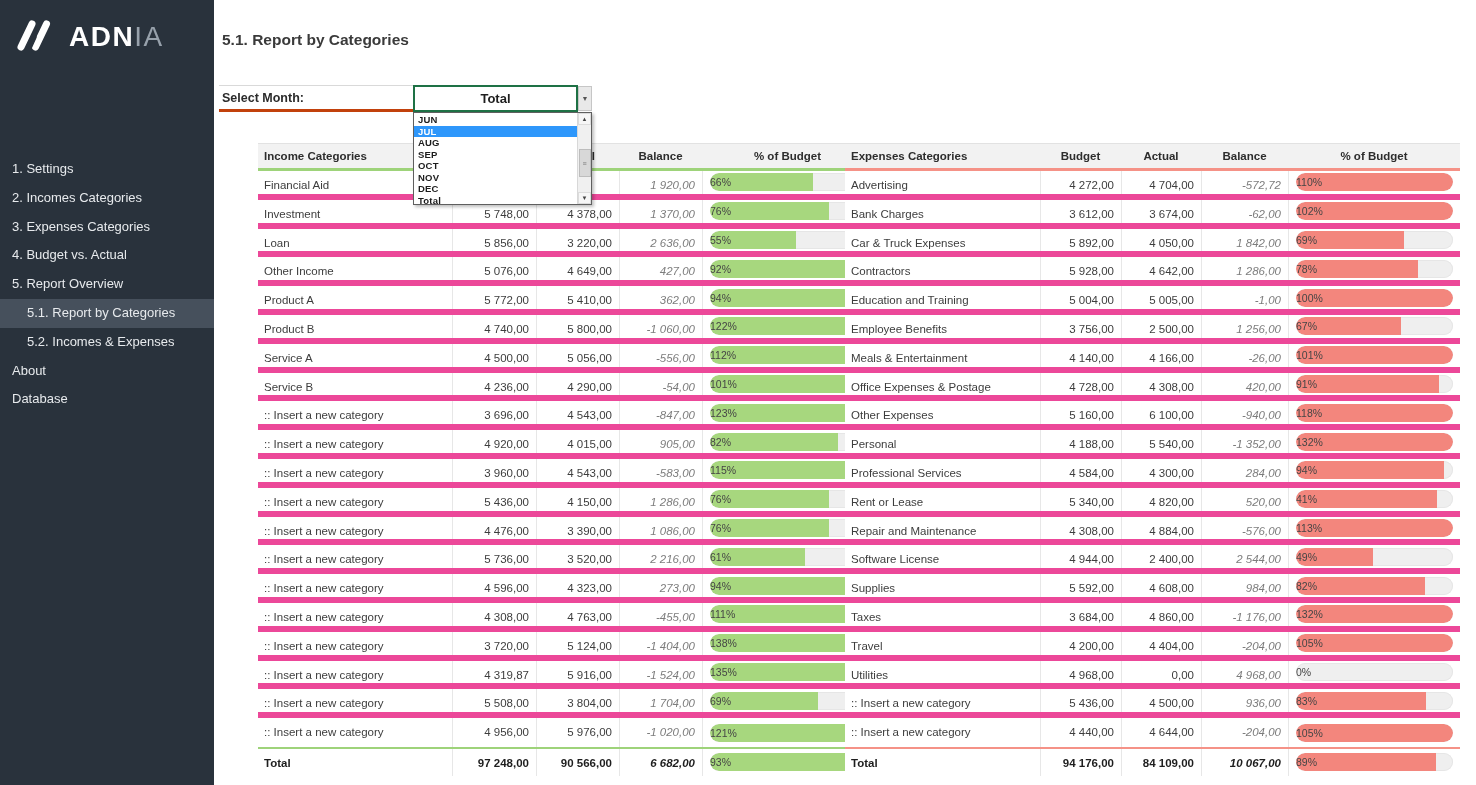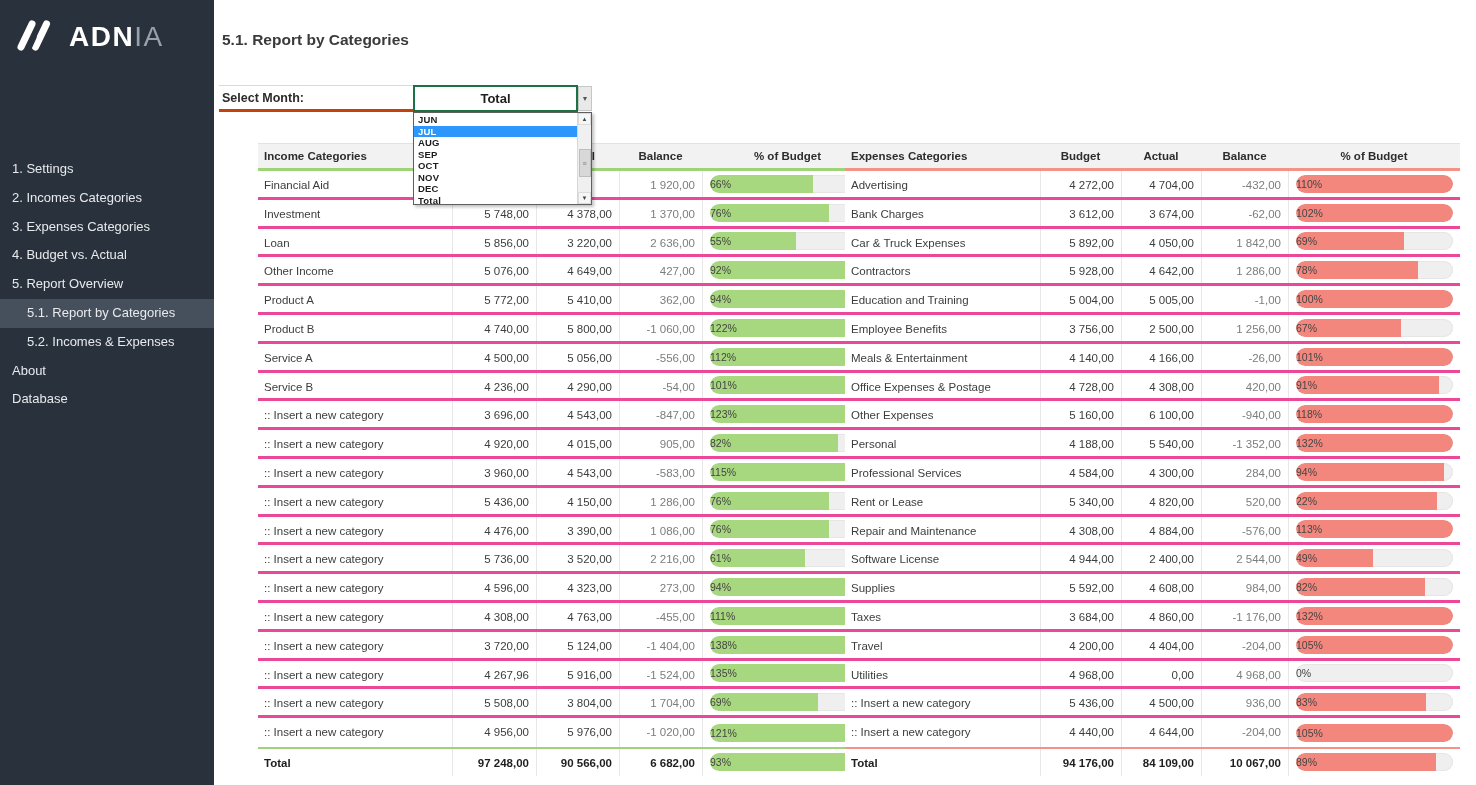--- a/index.html
+++ b/index.html
@@ -86,30 +86,30 @@
     line-height:25px; font-size:11.5px; font-weight:bold; color:#2d2d2d;
     text-align:center; white-space:nowrap; overflow:hidden;
   }
   .hcell.c0 { text-align:left; padding-left:6px; }
   .c0 { width:var(--c0); }
   .c1 { width:var(--c1); }
   .c2 { width:var(--c2); }
   .c3 { width:var(--c3); }
   .c4 { width:var(--c4); }
   .trow { display:flex; height:28.8px; background:#fff; }
-  .tbody .trow { border-bottom:3px solid #ec4899; }
+  .tbody .trow { border-bottom:6px solid #ec4899; }
   .tbody .trow:last-child { border-bottom:none; }
   .tfoot .trow { border-top:2px solid #9ed37a; height:29px; }
   .cell {
     line-height:28.8px; font-size:11.5px; color:#3d3d3d;
     white-space:nowrap; overflow:hidden;
   }
   .cell.c0 { padding-left:6px; }
   .cell.c1, .cell.c2, .cell.c3 { text-align:right; padding-right:7px; border-left:1px solid #e7e7e7; }
-  .cell.c3 { color:#7d7d7d; }
+  .cell.c3 { color:#7d7d7d;font-style:italic; }
   .cell.c4 { border-left:1px solid #e7e7e7; position:relative; }
   .trow.total .cell { font-weight:bold; color:#1e1e1e; }
   .bar {
     position:absolute; left:7px; right:7px; top:50%; transform:translateY(-50%);
     height:18px; border-radius:9px; background:#efefef;
     box-shadow:inset 0 0 0 1px #e6e6e6; overflow:hidden;
   }
   .bar-fill { position:absolute; left:0; top:0; bottom:0; border-radius:9px 0 0 9px; }
   .bar-fill.full { border-radius:9px; }
   .bar-label {
@@ -377,21 +377,21 @@
         <div class="cell c3">-1 404,00</div>
         <div class="cell c4">
           <div class="bar">
             <div class="bar-fill full" style="width: 100%; background: rgb(167, 215, 126);"></div>
             <div class="bar-label">138%</div>
           </div>
         </div>
       </div>
       <div class="trow">
         <div class="cell c0">:: Insert a new category</div>
-        <div class="cell c1">4 267,96</div>
+        <div class="cell c1">4 319,87</div>
         <div class="cell c2">5 916,00</div>
         <div class="cell c3">-1 524,00</div>
         <div class="cell c4">
           <div class="bar">
             <div class="bar-fill full" style="width: 100%; background: rgb(167, 215, 126);"></div>
             <div class="bar-label">135%</div>
           </div>
         </div>
       </div>
       <div class="trow">
@@ -441,21 +441,21 @@
       <div class="hcell c1">Budget</div>
       <div class="hcell c2">Actual</div>
       <div class="hcell c3">Balance</div>
       <div class="hcell c4">% of Budget</div>
     </div>
   <div class="tbody">
       <div class="trow">
         <div class="cell c0">Advertising</div>
         <div class="cell c1">4 272,00</div>
         <div class="cell c2">4 704,00</div>
-        <div class="cell c3">-432,00</div>
+        <div class="cell c3">-572,72</div>
         <div class="cell c4">
           <div class="bar">
             <div class="bar-fill full" style="width: 100%; background: rgb(243, 134, 125);"></div>
             <div class="bar-label">110%</div>
           </div>
         </div>
       </div>
       <div class="trow">
         <div class="cell c0">Bank Charges</div>
         <div class="cell c1">3 612,00</div>
@@ -577,21 +577,21 @@
         </div>
       </div>
       <div class="trow">
         <div class="cell c0">Rent or Lease</div>
         <div class="cell c1">5 340,00</div>
         <div class="cell c2">4 820,00</div>
         <div class="cell c3">520,00</div>
         <div class="cell c4">
           <div class="bar">
             <div class="bar-fill" style="width: 90%; background: rgb(243, 134, 125);"></div>
-            <div class="bar-label">22%</div>
+            <div class="bar-label">41%</div>
           </div>
         </div>
       </div>
       <div class="trow">
         <div class="cell c0">Repair and Maintenance</div>
         <div class="cell c1">4 308,00</div>
         <div class="cell c2">4 884,00</div>
         <div class="cell c3">-576,00</div>
         <div class="cell c4">
           <div class="bar">

